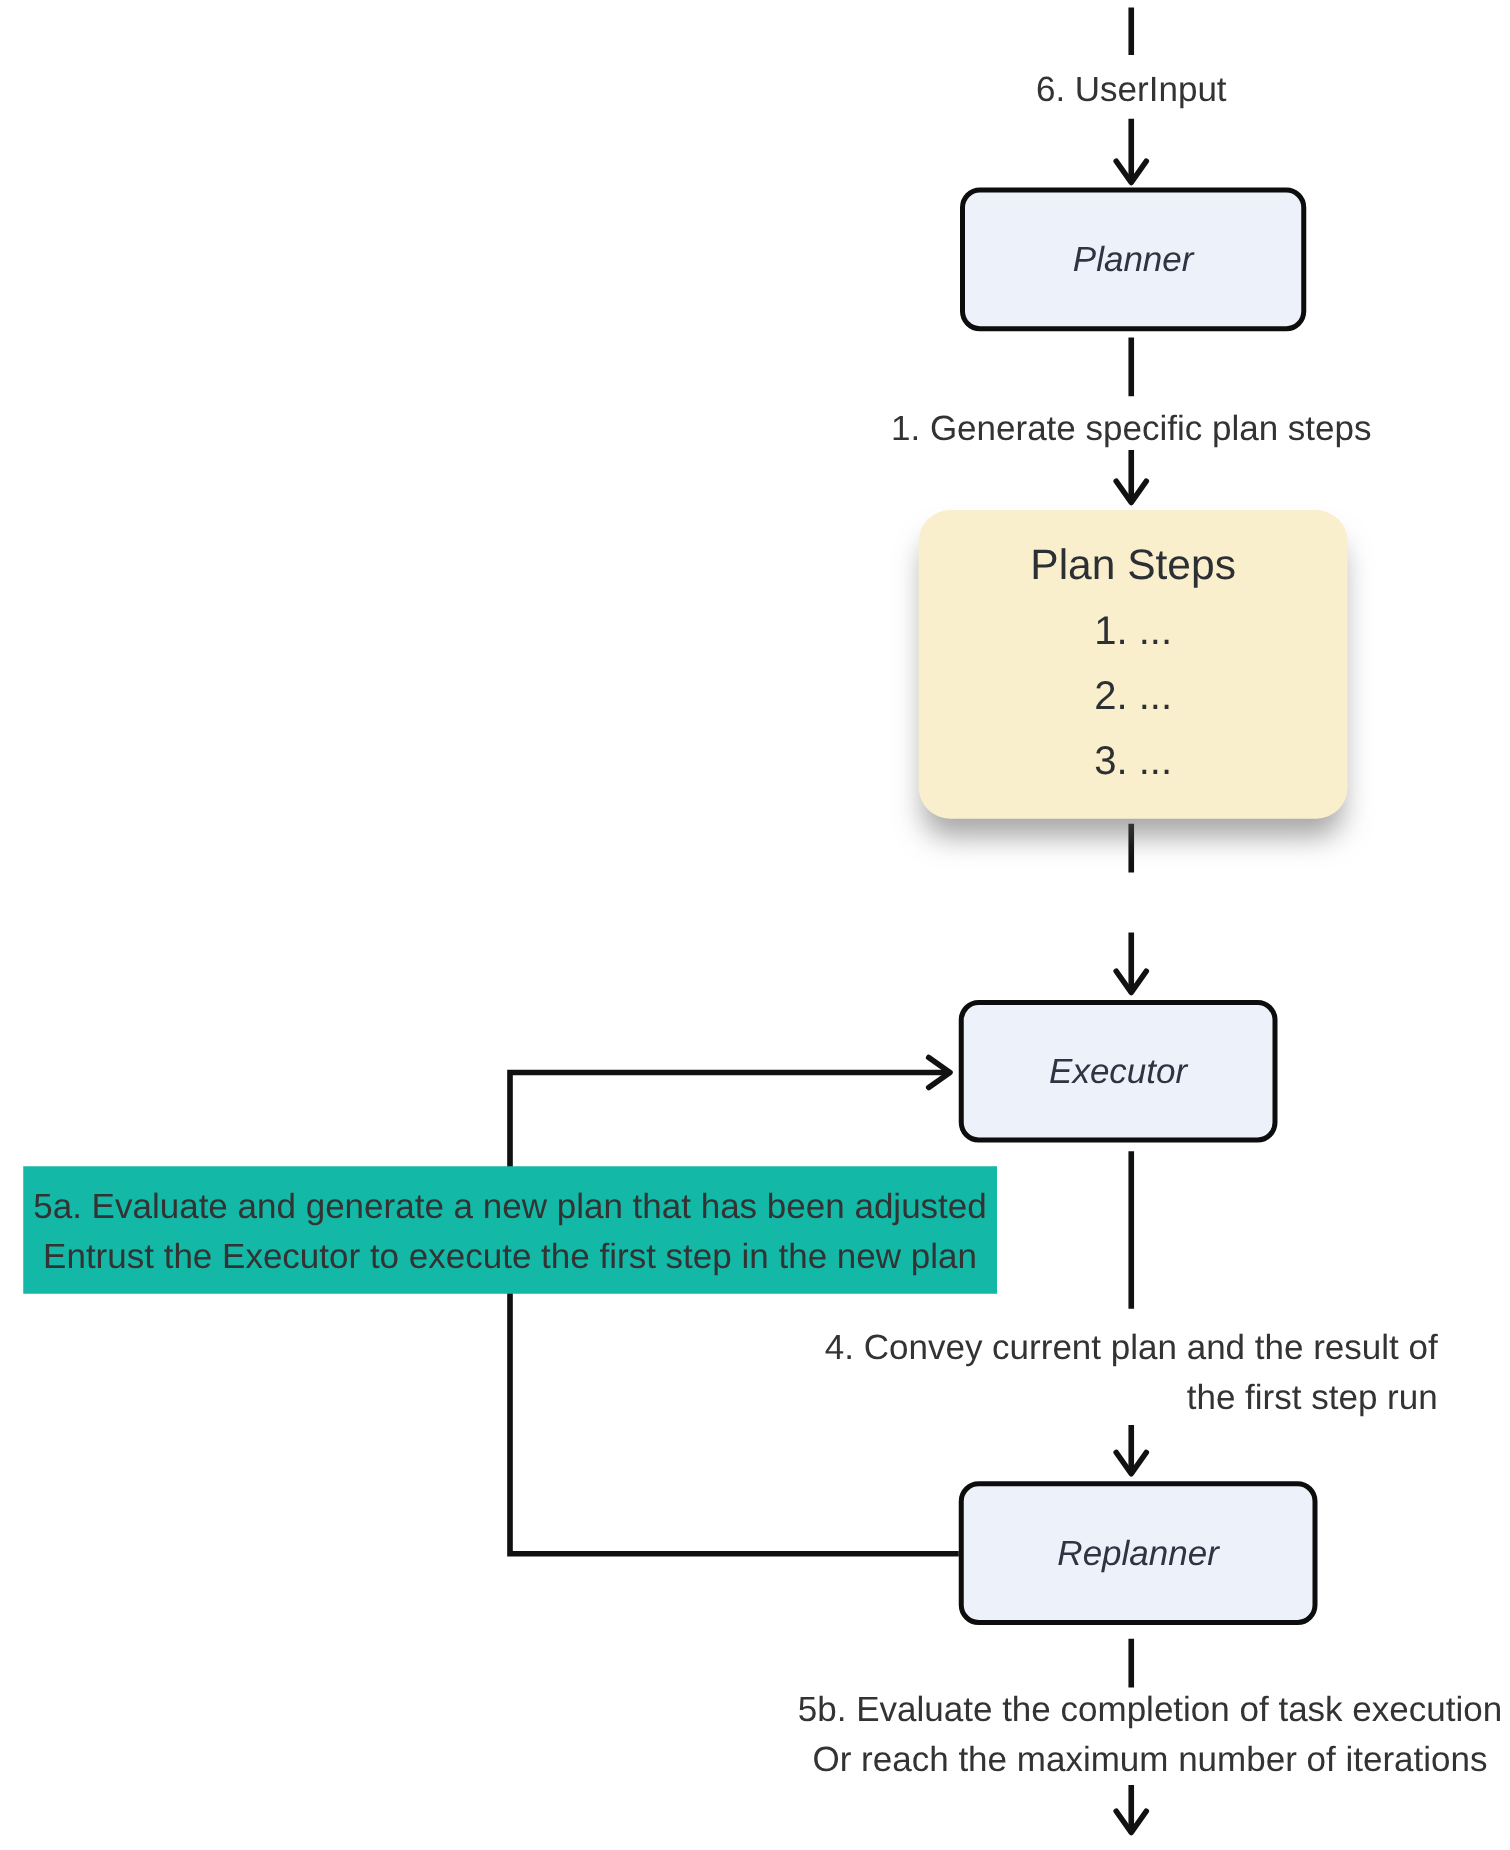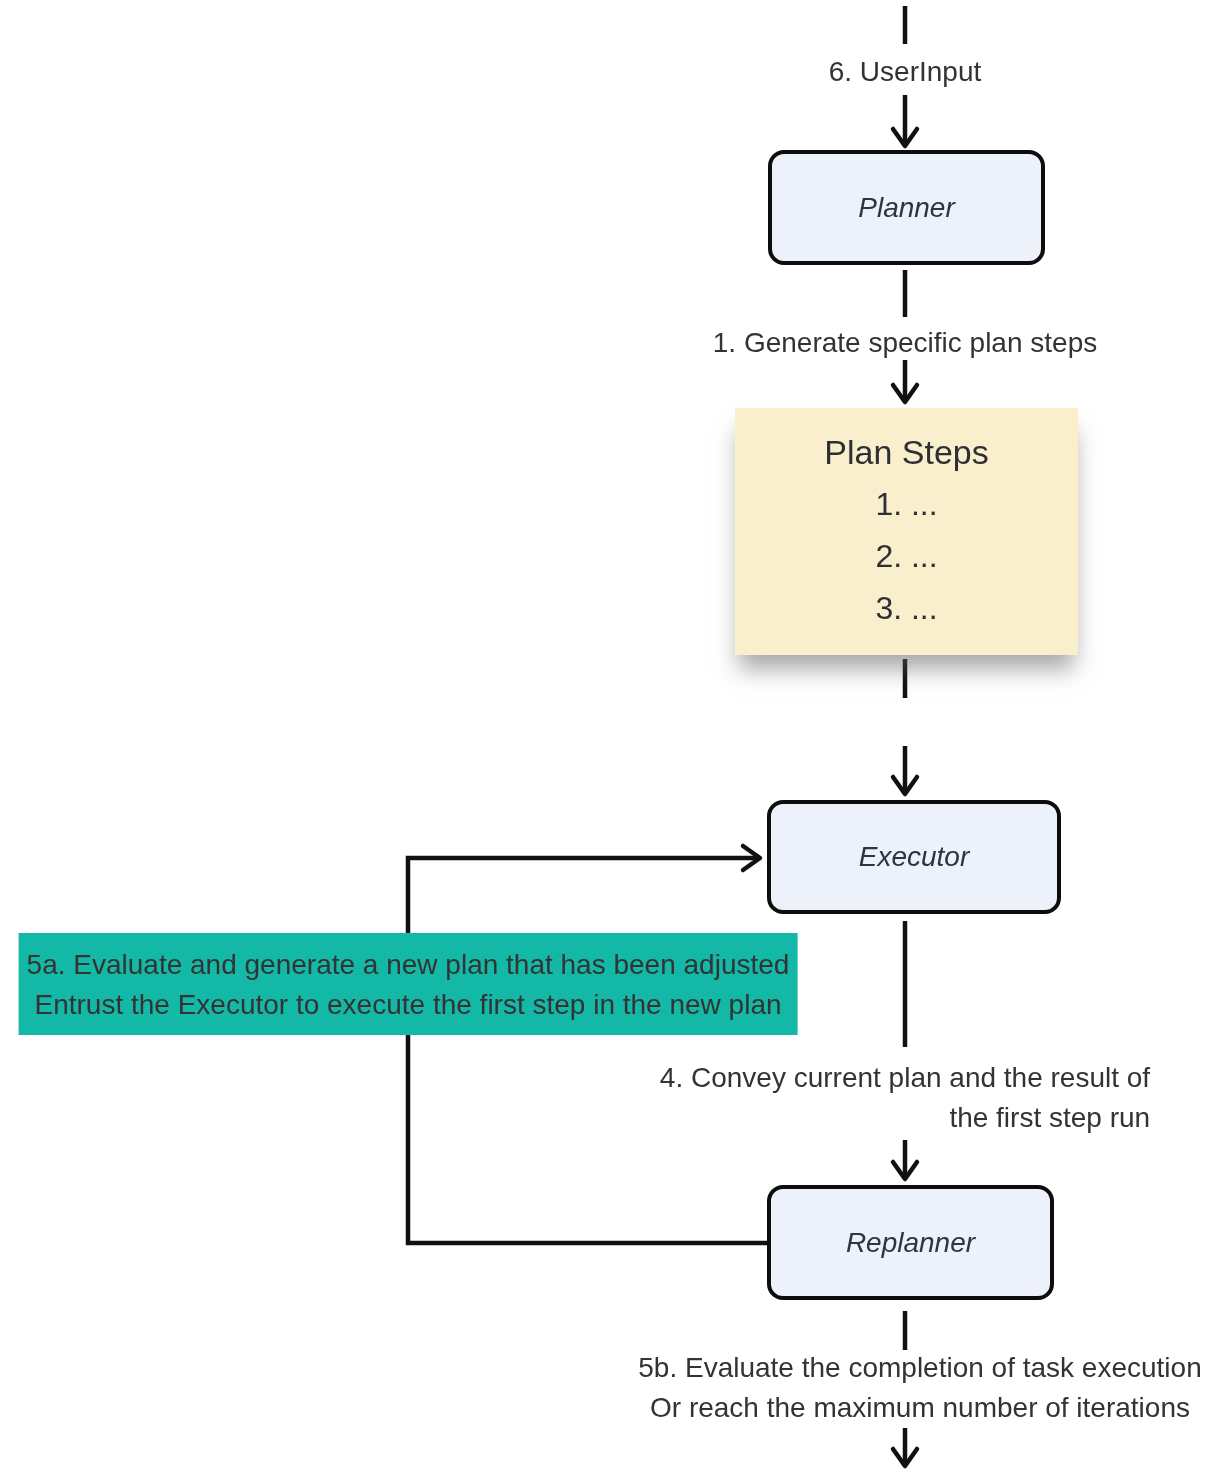--- a/index.html
+++ b/index.html
@@ -28,33 +28,34 @@
     border-radius: 16px;
     display: flex;
     align-items: center;
     justify-content: center;
     font-size: 28px;
     color: #2d3442;
     box-sizing: border-box;
     font-style: italic;
   }
   .node-planner   { left: 768px; top: 150px;  width: 277px; height: 115px; }
-  .node-executor  { left: 767px; top: 800px;  width: 294px; height: 114px; }
+  .node-executor  { left: 767px; top: 800px;  width: 255px; height: 114px; }
   .node-replanner { left: 767px; top: 1185px; width: 287px; height: 115px; }
   .note {
     position: absolute;
     z-index: 2;
     left: 735px; top: 408px;
     width: 343px; height: 247px;
     background: #faefcd;
     box-shadow: 0 18px 22px -4px rgba(95, 95, 95, 0.55);
     text-align: center;
     color: #2c2f33;
     box-sizing: border-box;
     padding-top: 18px;
+    border-radius: 25px;
   }
   .note-title { font-size: 34px; line-height: 52px; }
   .note-item  { font-size: 32px; line-height: 52px; }
   .edge-label {
     position: absolute;
     z-index: 3;
     transform: translateX(-50%);
     font-size: 28px;
     line-height: 40px;
     color: #333333;

